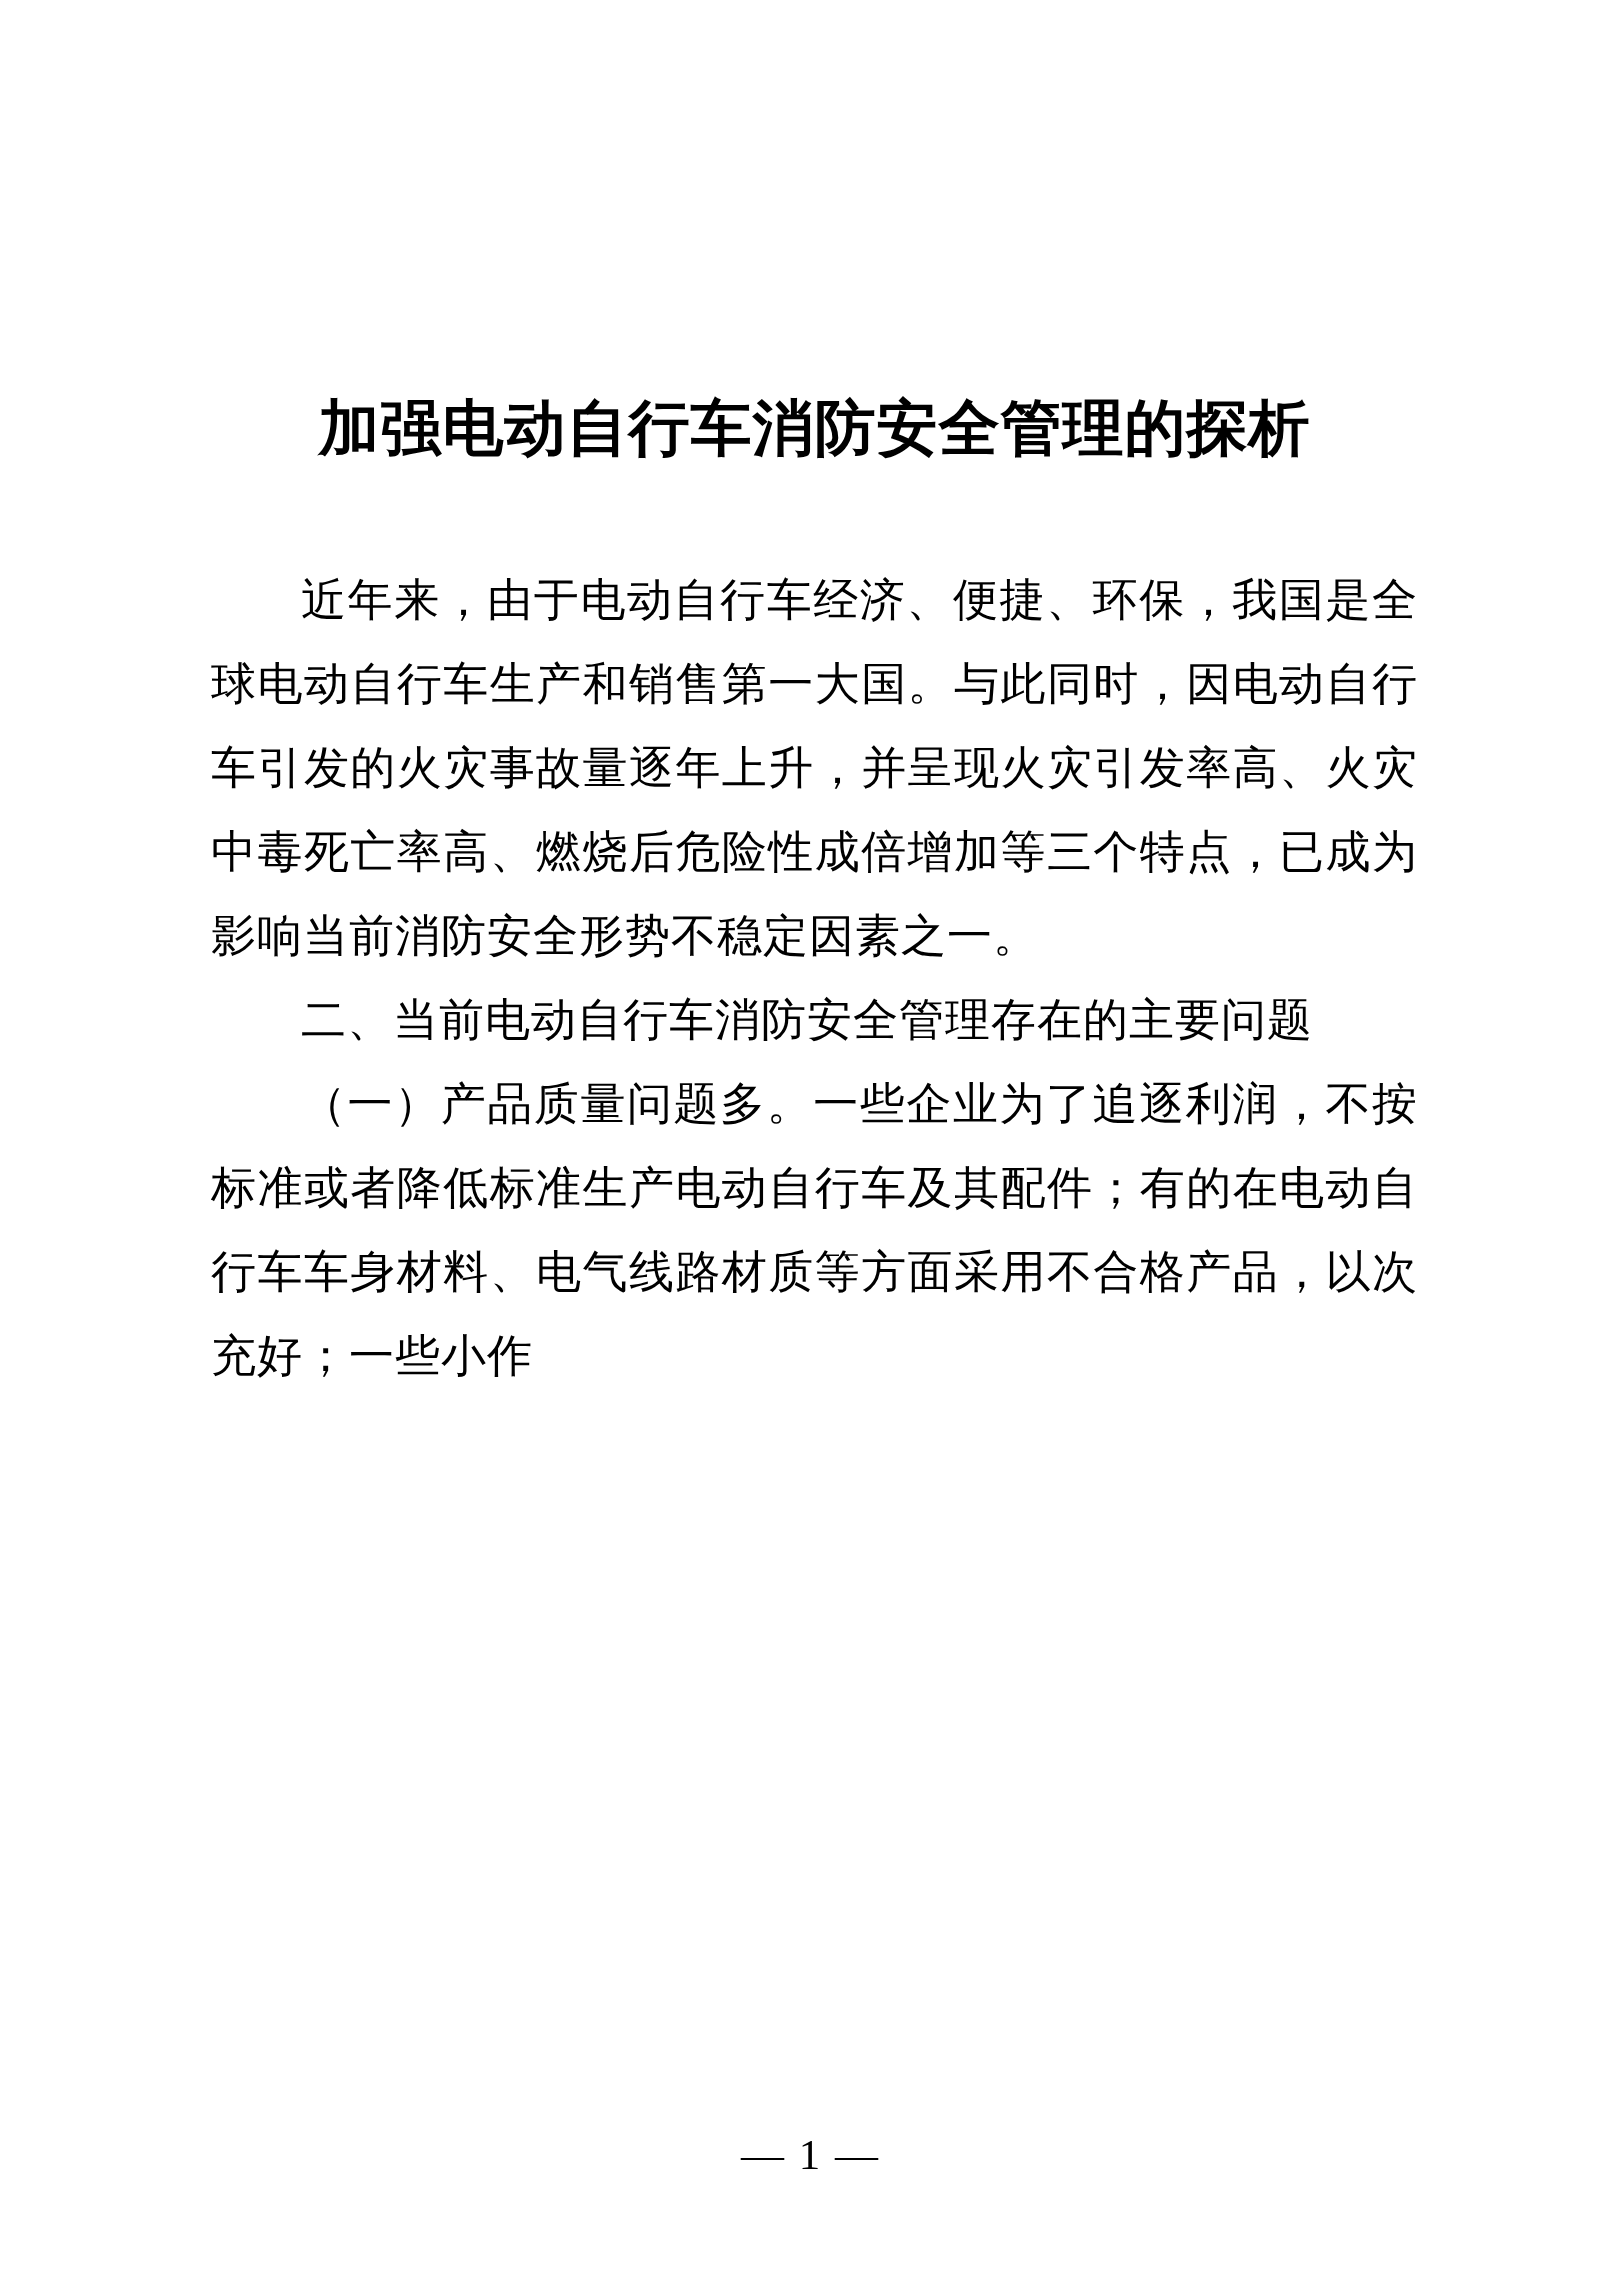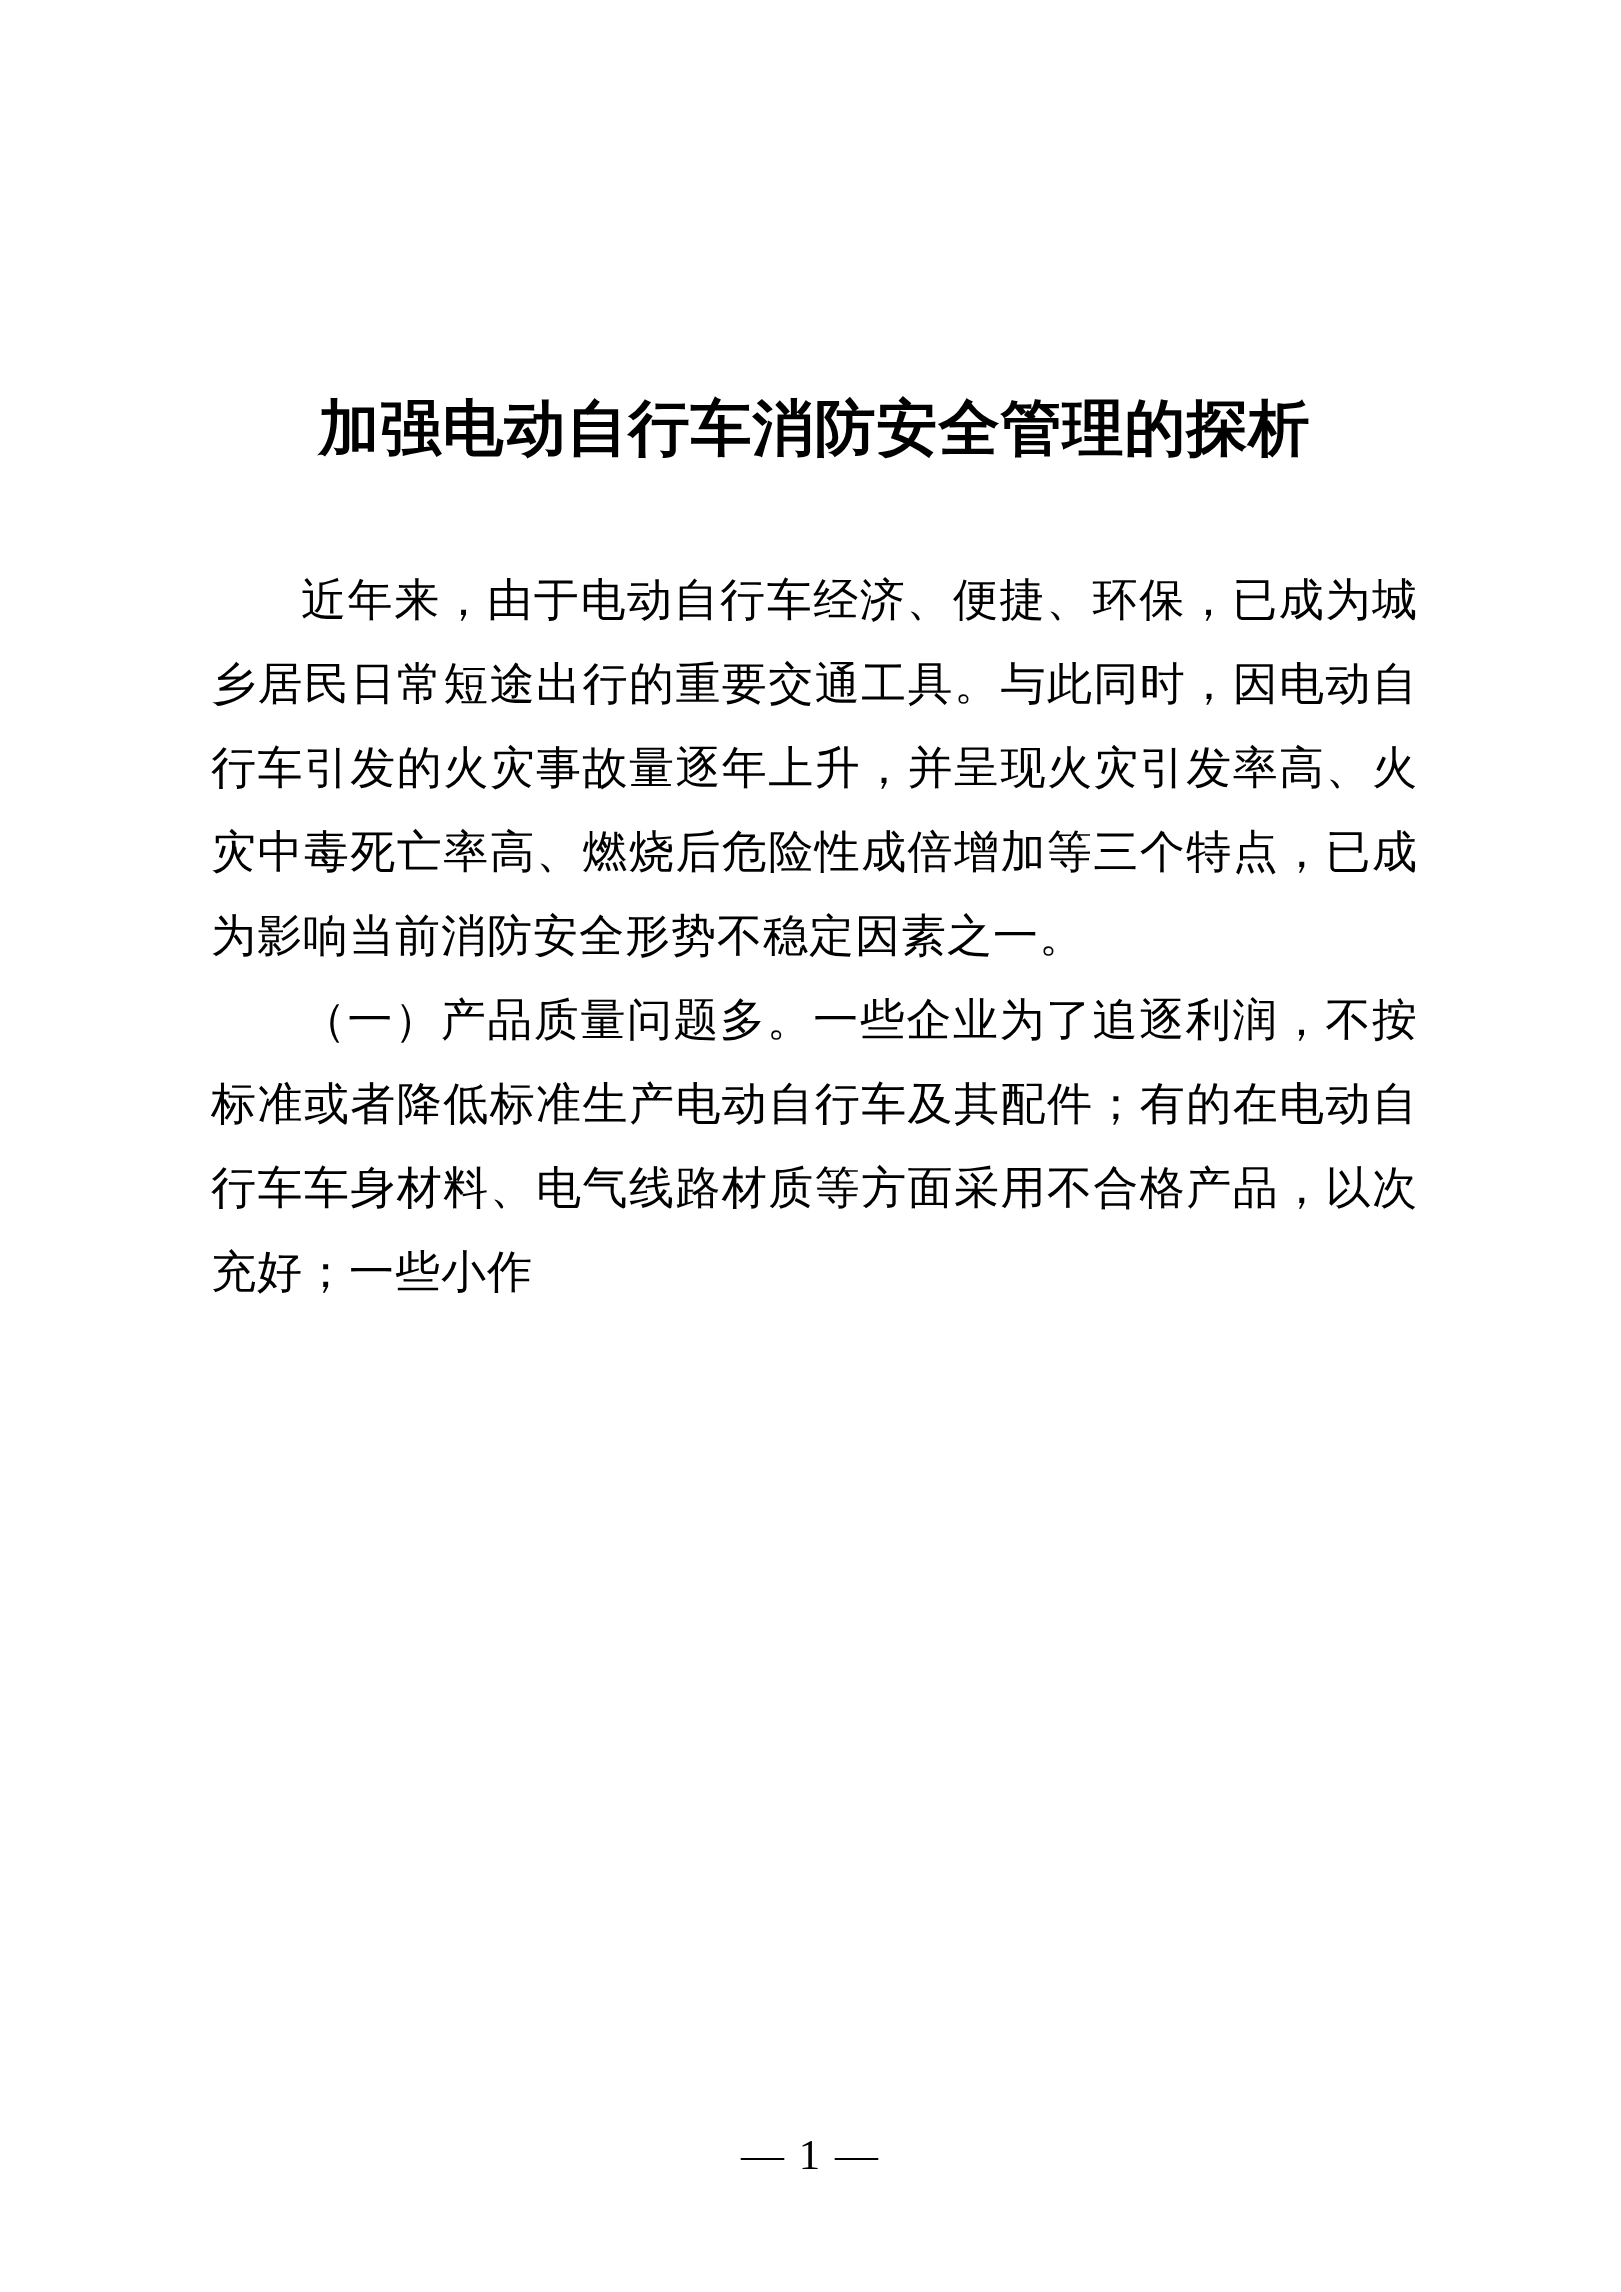--- a/index.html
+++ b/index.html
@@ -60,21 +60,22 @@
   }
 </style>
 </head>
 <body>
 
 <div class="page">
 
   <h1 class="doc-title">加强电动自行车消防安全管理的探析</h1>
 
   <div class="doc-body">
-    <p class="para">近年来，由于电动自行车经济、便捷、环保，已成为城乡居民日常短途出行的重要交通工具。与此同时，因电动自行车引发的火灾事故量逐年上升，并呈现火灾引发率高、火灾中毒死亡率高、燃烧后危险性成倍增加等三个特点，已成为影响当前消防安全形势不稳定因素之一。</p>
+    <p class="para">近年来，由于电动自行车经济、便捷、环保，我国是全球电动自行车生产和销售第一大国。与此同时，因电动自行车引发的火灾事故量逐年上升，并呈现火灾引发率高、火灾中毒死亡率高、燃烧后危险性成倍增加等三个特点，已成为影响当前消防安全形势不稳定因素之一。</p>
+    <p class="para heading">二、当前电动自行车消防安全管理存在的主要问题</p>
     <p class="para">（一）产品质量问题多。一些企业为了追逐利润，不按标准或者降低标准生产电动自行车及其配件；有的在电动自行车车身材料、电气线路材质等方面采用不合格产品，以次充好；一些小作</p>
   </div>
 
   <div class="footer">
     <span class="page-number">— 1 —</span>
   </div>
 
 </div>
 
 

